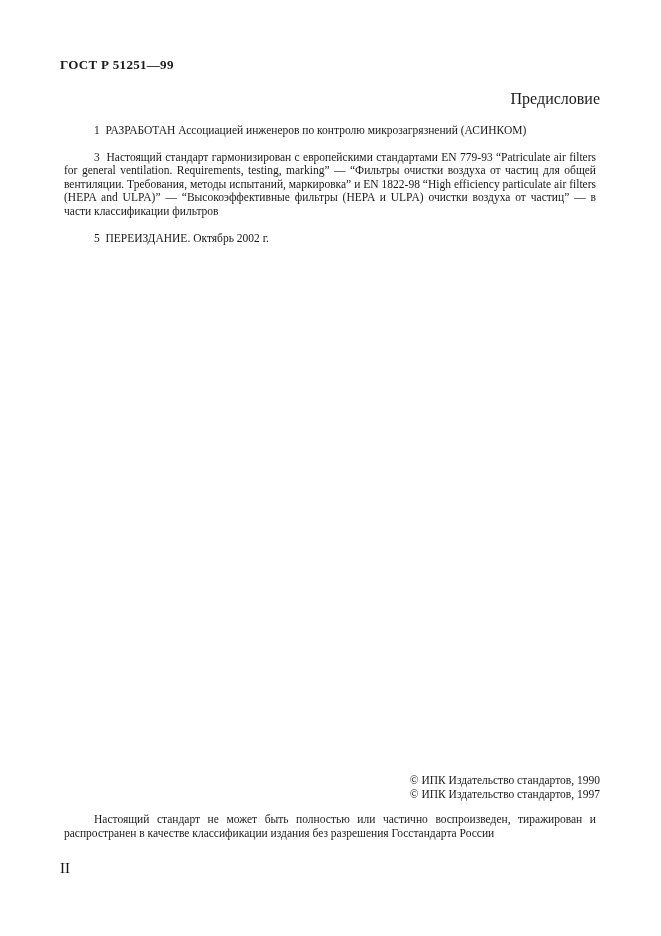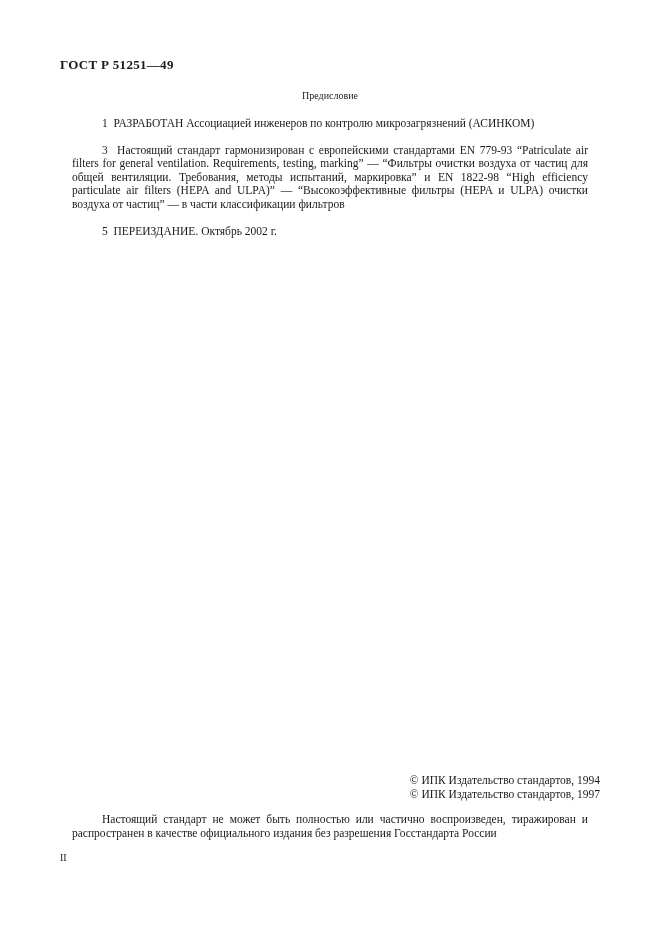--- a/index.html
+++ b/index.html
@@ -22,26 +22,26 @@
     top: 57px;
     width: 540px;
   }
   .doc-code {
     font-weight: bold;
     font-size: 13px;
     letter-spacing: 0.3px;
     margin: 0 0 17px 0;
   }
   .preface-title {
-    text-align: center;
-    font-size: 10px;
+    text-align: right;
+    font-size: 16px;
     margin: 0 0 16px 0;
   }
   .para {
-    margin: 12px;
+    margin: 4px;
     font-size: 11.5px;
     line-height: 13.6px;
     text-align: justify;
     text-indent: 30px;
   }
   .gap-after {
     margin-bottom: 13px;
   }
   .bottom-block {
     position: absolute;
@@ -51,49 +51,49 @@
   }
   .copyright-line {
     text-align: right;
     font-size: 11.5px;
     line-height: 13.6px;
   }
   .restriction-note {
     margin-top: 12px;
   }
   .page-number {
-    font-size: 10px;
-    margin-top: 12px;
+    font-size: 15px;
+    margin-top: 20px;
   }
 </style>
 </head>
 <body>
 
 <div class="page">
   <div class="content">
 
-    <div class="doc-code">ГОСТ Р 51251—49</div>
+    <div class="doc-code">ГОСТ Р 51251—99</div>
 
     <div class="preface-title">Предисловие</div>
 
     <p class="para gap-after">1&nbsp; РАЗРАБОТАН Ассоциацией инженеров по контролю микрозагрязнений (АСИНКОМ)</p>
 
 
 
     <p class="para gap-after">3&nbsp; Настоящий стандарт гармонизирован с европейскими стандартами EN 779-93 “Patriculate air filters for general ventilation. Requirements, testing, marking” — “Фильтры очистки воздуха от частиц для общей вентиляции. Требования, методы испытаний, маркировка” и EN 1822-98 “High efficiency particulate air filters (HEPA and ULPA)” — “Высокоэффективные фильтры (HEPA и ULPA) очистки воздуха от частиц” — в части классификации фильтров</p>
 
 
     <p class="para">5&nbsp; ПЕРЕИЗДАНИЕ. Октябрь 2002 г.</p>
 
   </div>
 
   <div class="bottom-block">
 
-    <div class="copyright-line">© ИПК Издательство стандартов, 1994</div>
+    <div class="copyright-line">© ИПК Издательство стандартов, 1990</div>
 
     <div class="copyright-line">© ИПК Издательство стандартов, 1997</div>
 
-    <p class="para restriction-note">Настоящий стандарт не может быть полностью или частично воспроизведен, тиражирован и распространен в качестве официального издания без разрешения Госстандарта России</p>
+    <p class="para restriction-note">Настоящий стандарт не может быть полностью или частично воспроизведен, тиражирован и распространен в качестве классификации издания без разрешения Госстандарта России</p>
 
     <div class="page-number">II</div>
 
   </div>
 </div>
 
 </body></html>

